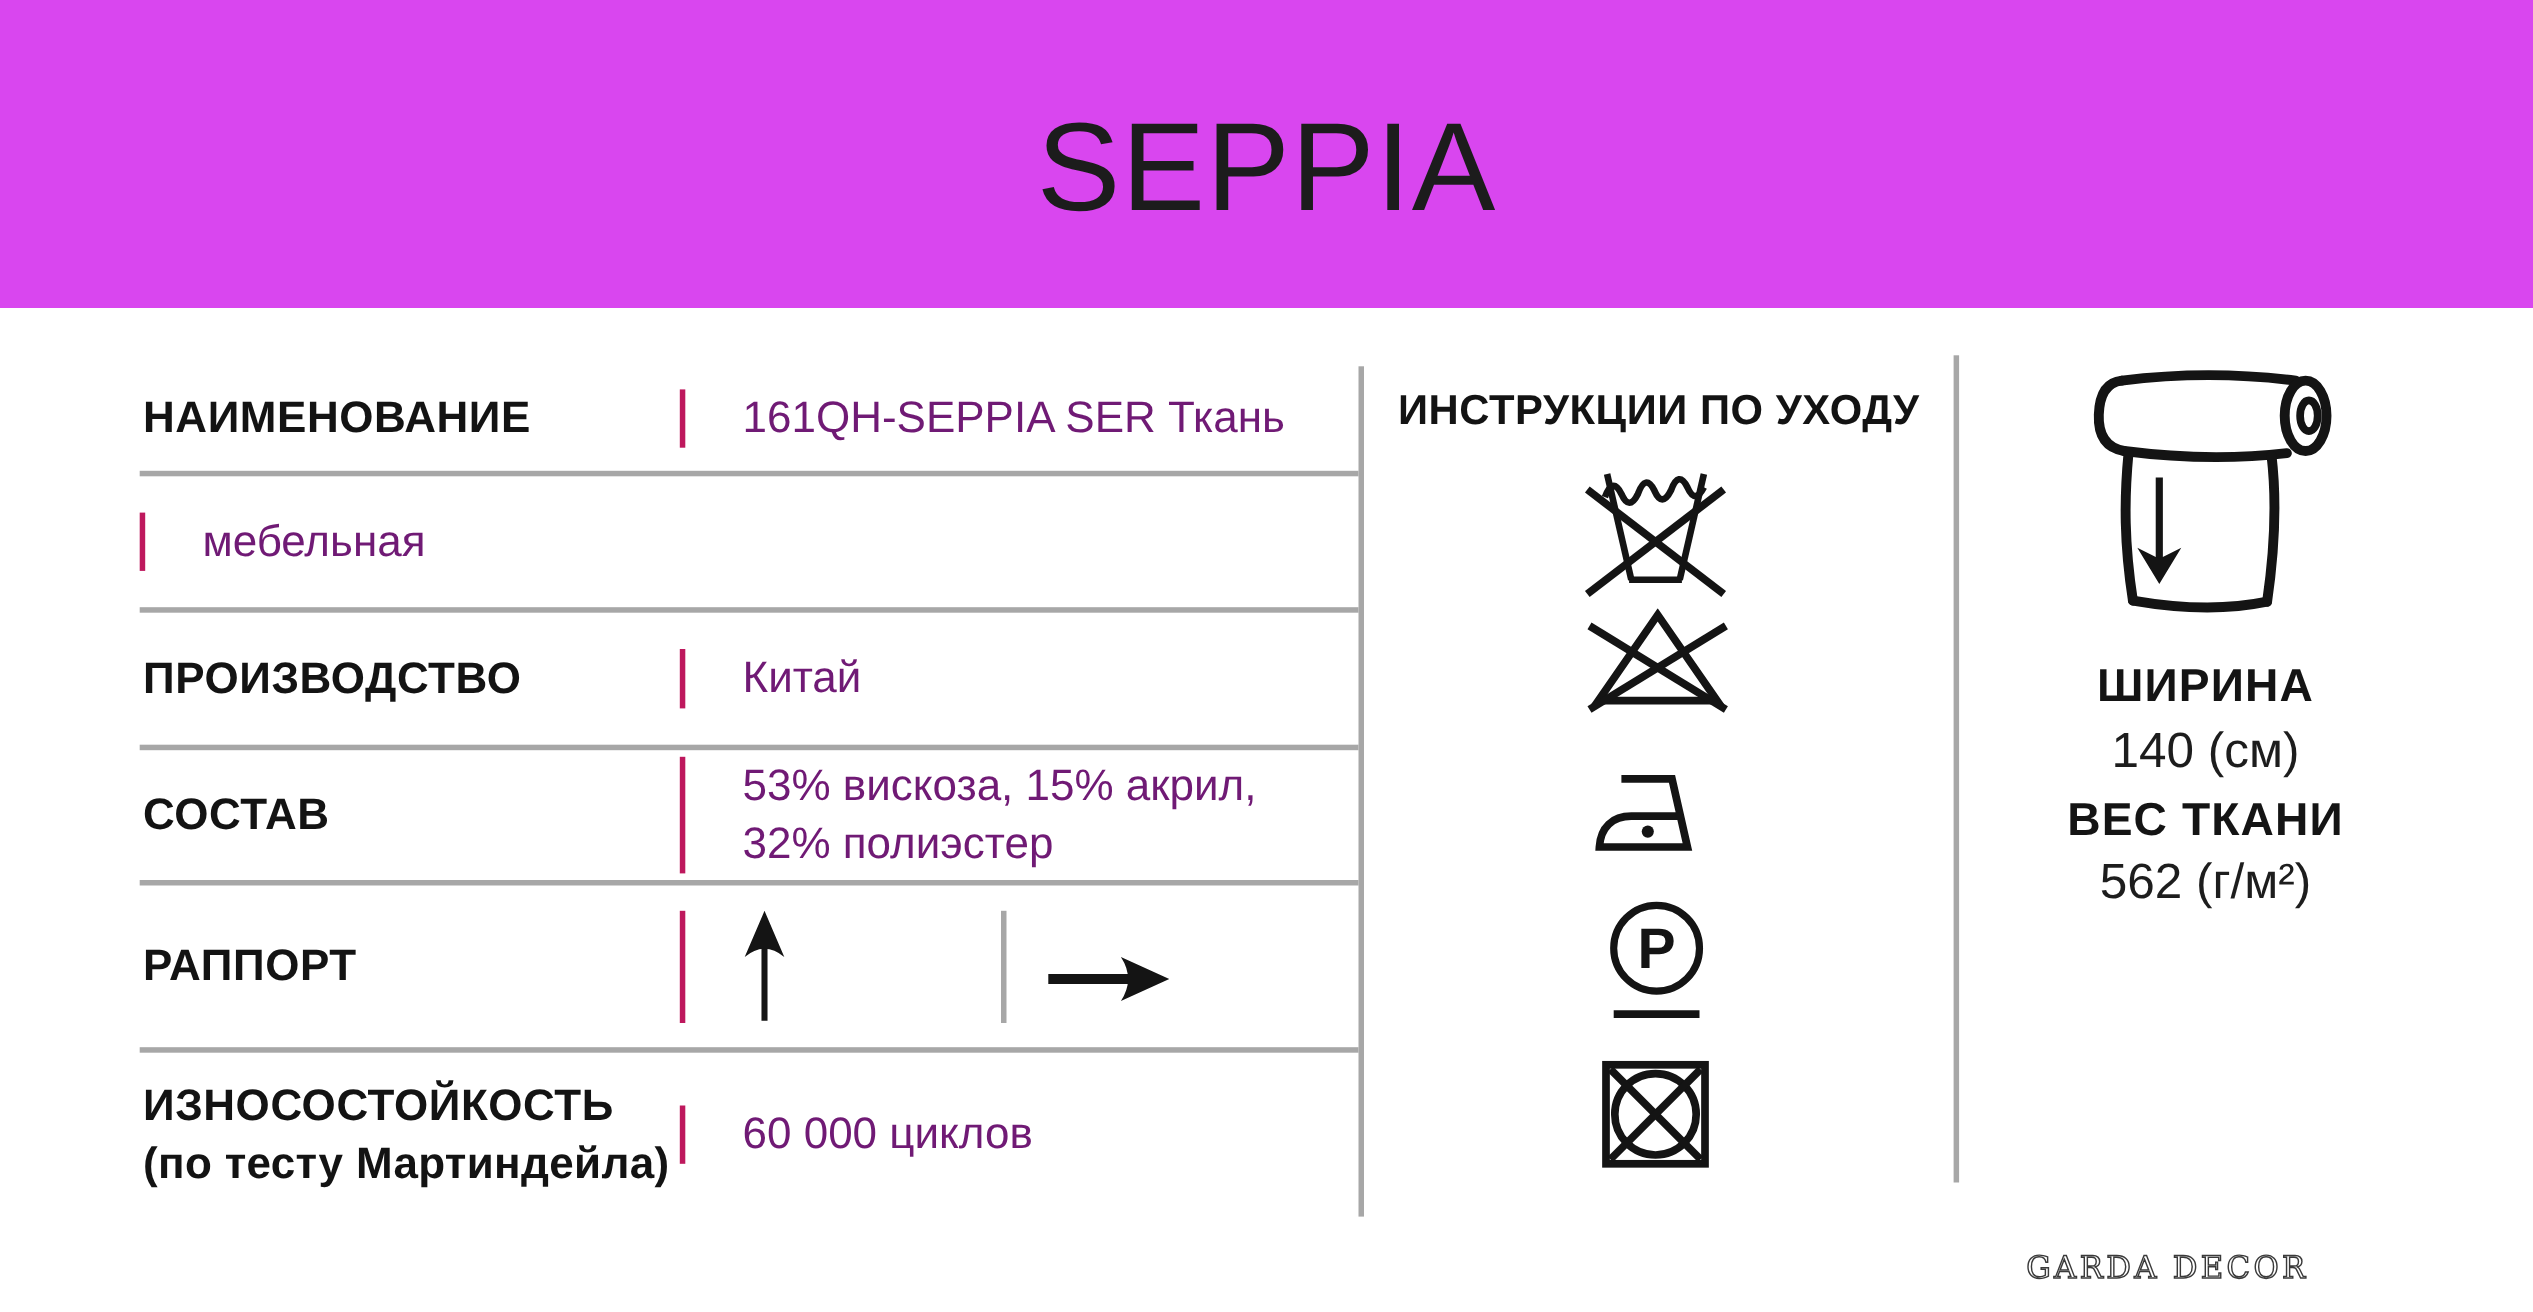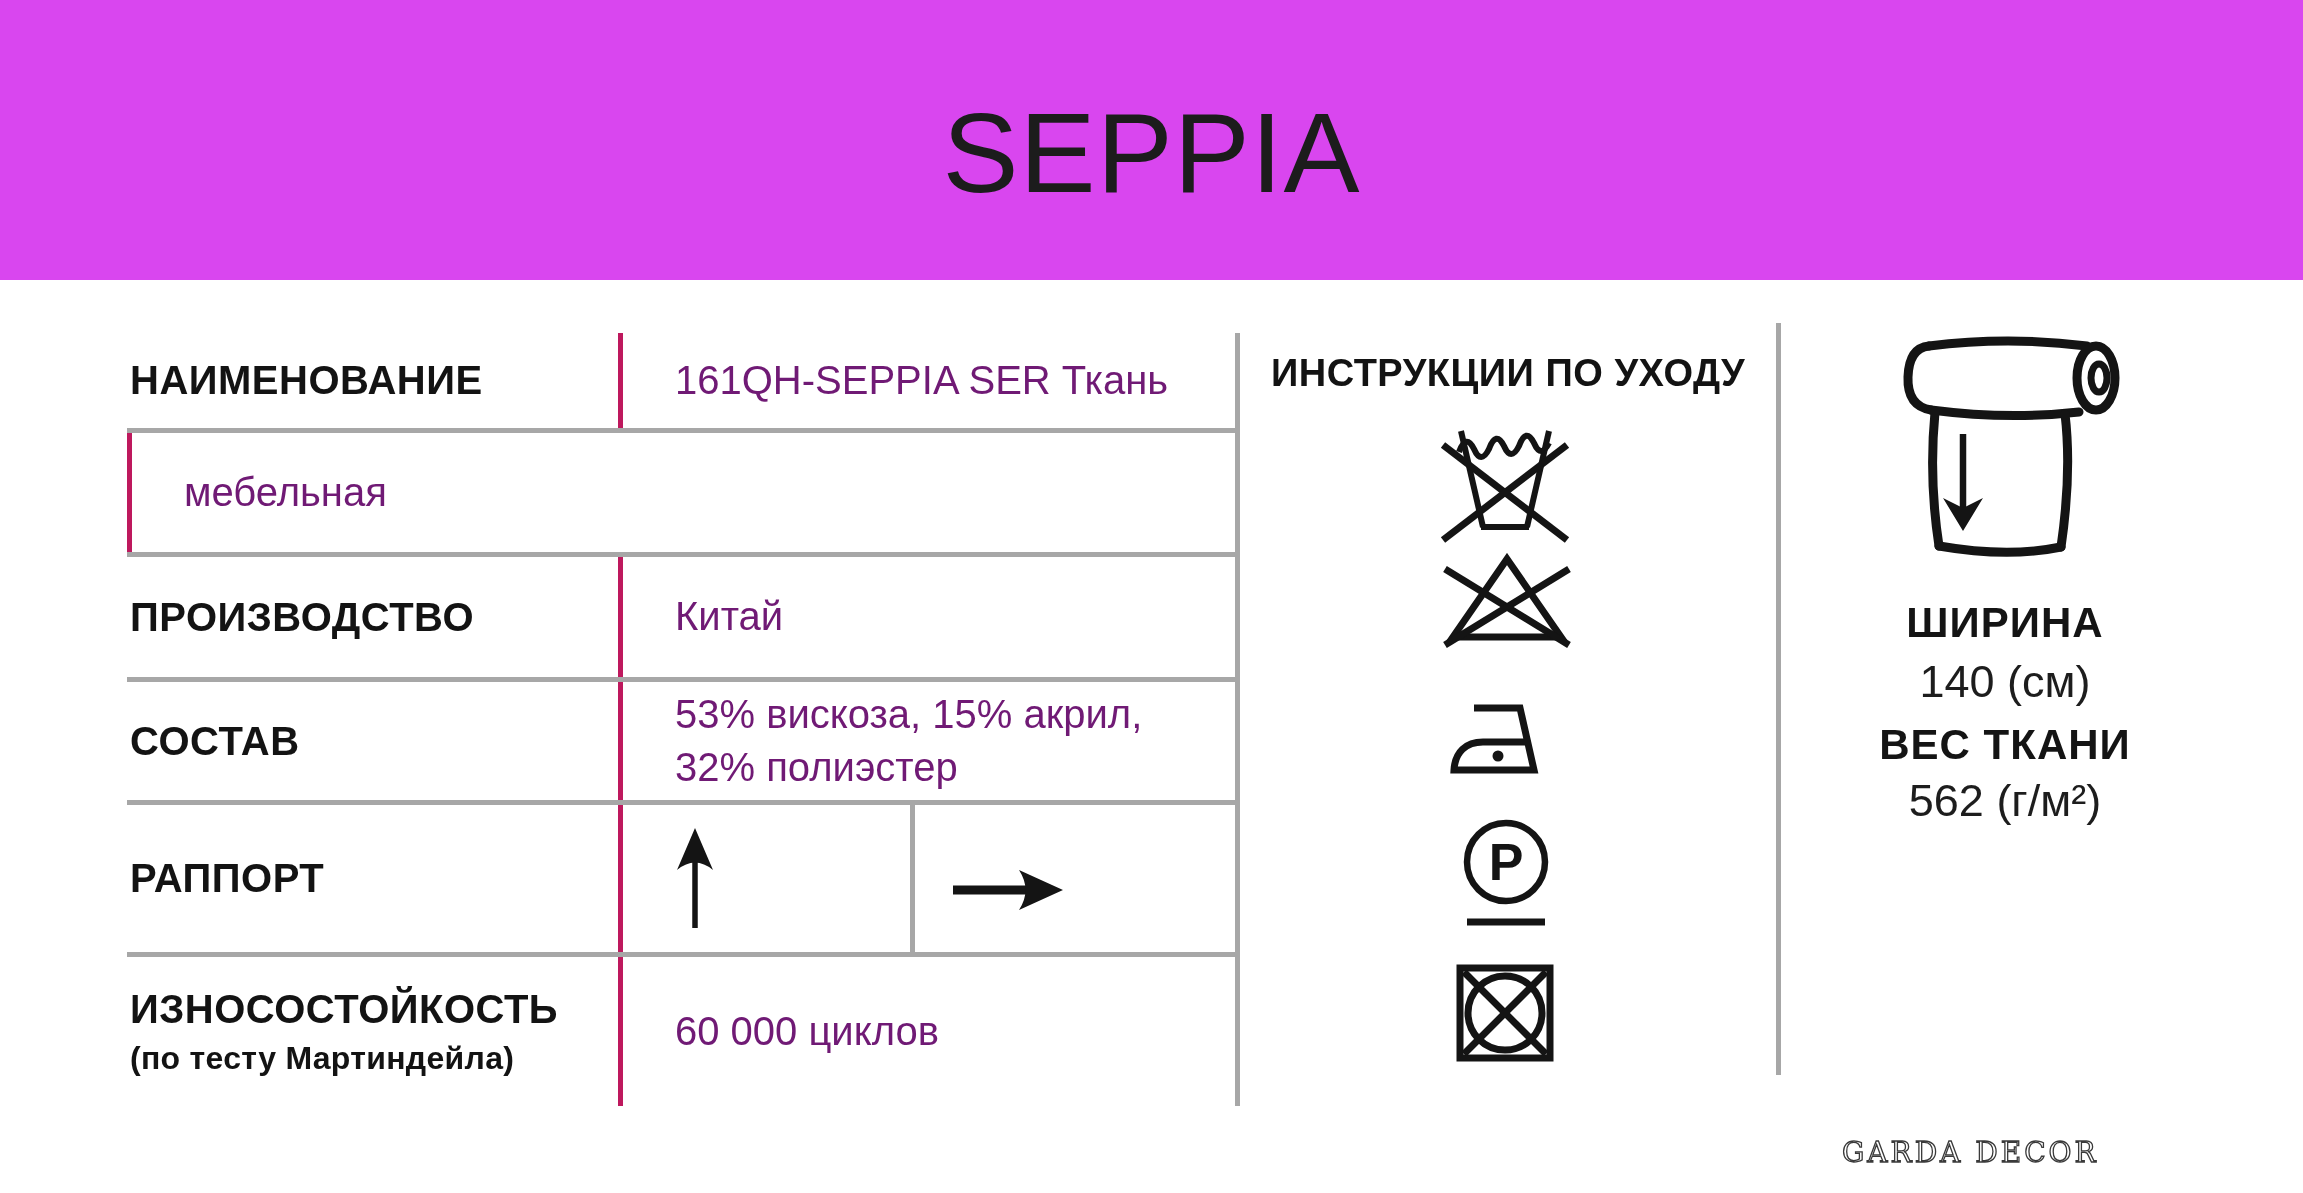--- a/index.html
+++ b/index.html
@@ -9,28 +9,28 @@
     -webkit-font-smoothing:antialiased;
   }
   
   .banner { position:absolute; left:0; top:0; width:2303px; height:280px; background:#d946ef; }
   .banner-title {
     position:absolute; left:0; top:96px; width:100%; text-align:center;
     font-size:114px; font-weight:300; letter-spacing:1px; color:#1c1c1c; line-height:1;
   }
   
   .spec-table { position:absolute; left:127px; top:333px; width:1113px; border-right:5px solid #a7a7a7; box-sizing:border-box; }
-  .t-row { display:flex; border-bottom:5px solid #a7a7a7; box-sizing:border-box; }
+  .t-row { display:flex; border-bottom:5px solid #a7a7a7; box-sizing:border-box;align-items:center; }
   .t-row:last-child { border-bottom:none; }
   .h1{height:100px;} .h2{height:124px;} .h3{height:125px;} .h4{height:123px;} .h5{height:152px;} .h6{height:149px;}
   .cell-label {
     flex:0 0 491px; display:flex; flex-direction:column; justify-content:center;
     font-weight:bold; font-size:40px; letter-spacing:0.5px; color:#131313; box-sizing:border-box; padding-left:3px;
   }
-  .cell-label .sublabel { font-size:32px; margin-top:8px; letter-spacing:0.3px; }
+  .cell-label .sublabel { font-size:40px; margin-top:8px; letter-spacing:0.3px; }
   .cell-value {
     flex:1 1 auto; border-left:5px solid #be185d; display:flex; align-items:center;
     padding-left:52px; font-size:40px; color:#701a75; box-sizing:border-box; white-space:pre-line; line-height:1.33;
   }
   .cell-value.rapport { padding:0; }
   .rap-left { flex:0 0 292px; height:100%; border-right:5px solid #a7a7a7; box-sizing:border-box; display:flex; align-items:center; }
   .rap-right { flex:1 1 auto; height:100%; display:flex; align-items:center; }
   
   .care-title {
     position:absolute; left:1263px; top:352px; width:490px; text-align:center; white-space:nowrap;

